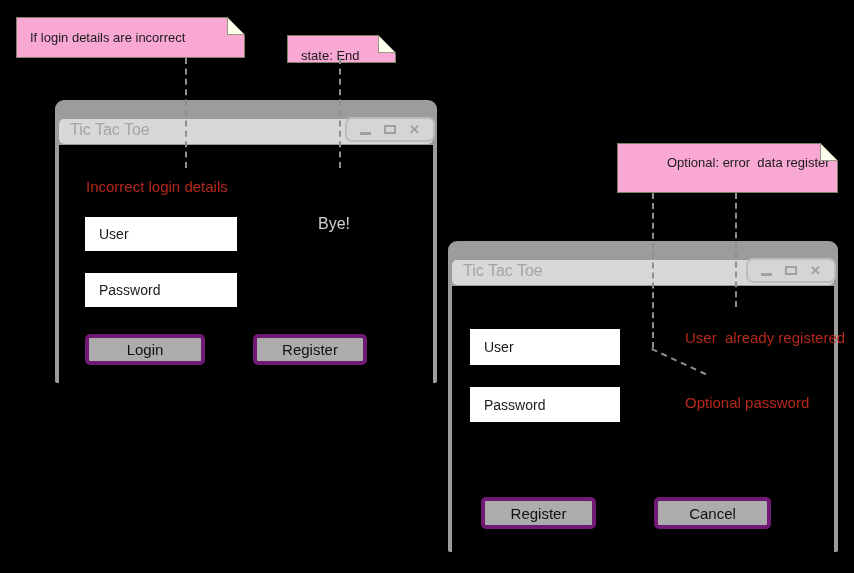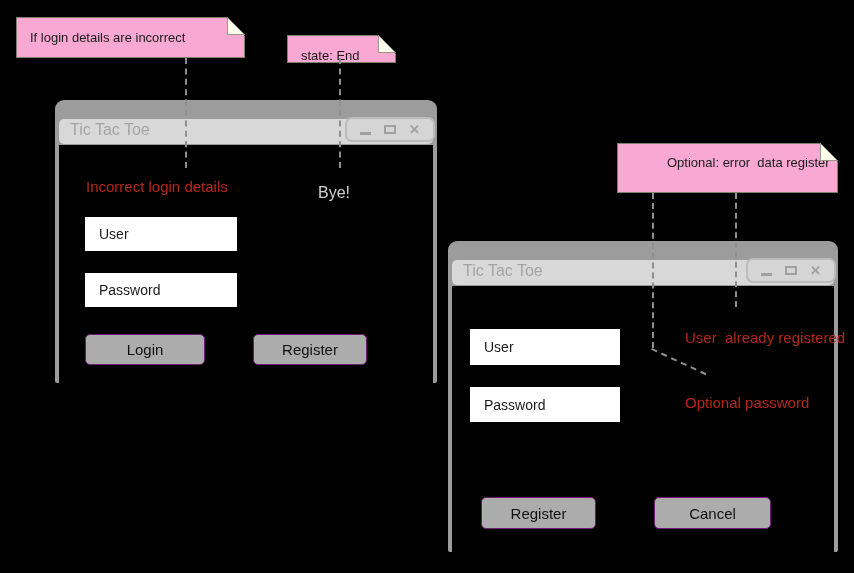--- a/index.html
+++ b/index.html
@@ -50,31 +50,31 @@
     position:absolute; top:-1px; right:-2px; width:86px; height:21px;
     background:#D5D5D5; border:2px solid #BCBCBC; border-radius:7px;
     display:flex; align-items:center; justify-content:space-evenly;
   }
   .glyph-min { width:11px; height:3px; background:#A0A0A0; margin-top:8px; }
   .glyph-max { width:12px; height:9px; border:2px solid #A0A0A0; box-sizing:border-box; }
   .glyph-close { color:#A0A0A0; font-size:13px; font-weight:bold; line-height:1; }
   .win-body { position:relative; background:#000; }
 
   .red-note { position:absolute; color:#B5281C; font-size:15px; white-space:pre; }
-  .bye { position:absolute; color:#D2D2D2; font-size:16px; }
+  .bye { position:absolute; color:#D2D2D2; font-size:16px;margin-top:31px; }
 
   .mock-input {
     position:absolute; box-sizing:border-box;
     background:#FFFFFF; border:none; outline:none;
     font-family:"Liberation Sans", sans-serif; font-size:14px; color:#1A1A1A;
     padding:0 0 0 14px;
   }
   .mock-btn {
     position:absolute; box-sizing:border-box;
-    background:#ACACAC; border:1px solid #701a75; border-radius:5px;
+    background:#ACACAC; border:4px solid #701a75; border-radius:5px;
     font-family:"Liberation Sans", sans-serif; font-size:15px; color:#111;
     display:flex; align-items:center; justify-content:center; cursor:pointer;
   }
 </style>
 </head>
 <body>
 
 <div class="note" style="left:16px; top:17px; width:229px; height:41px;">
   <span class="note-text" style="top:12px;">If login details are incorrect</span>
   <div class="fold-cut"></div>

